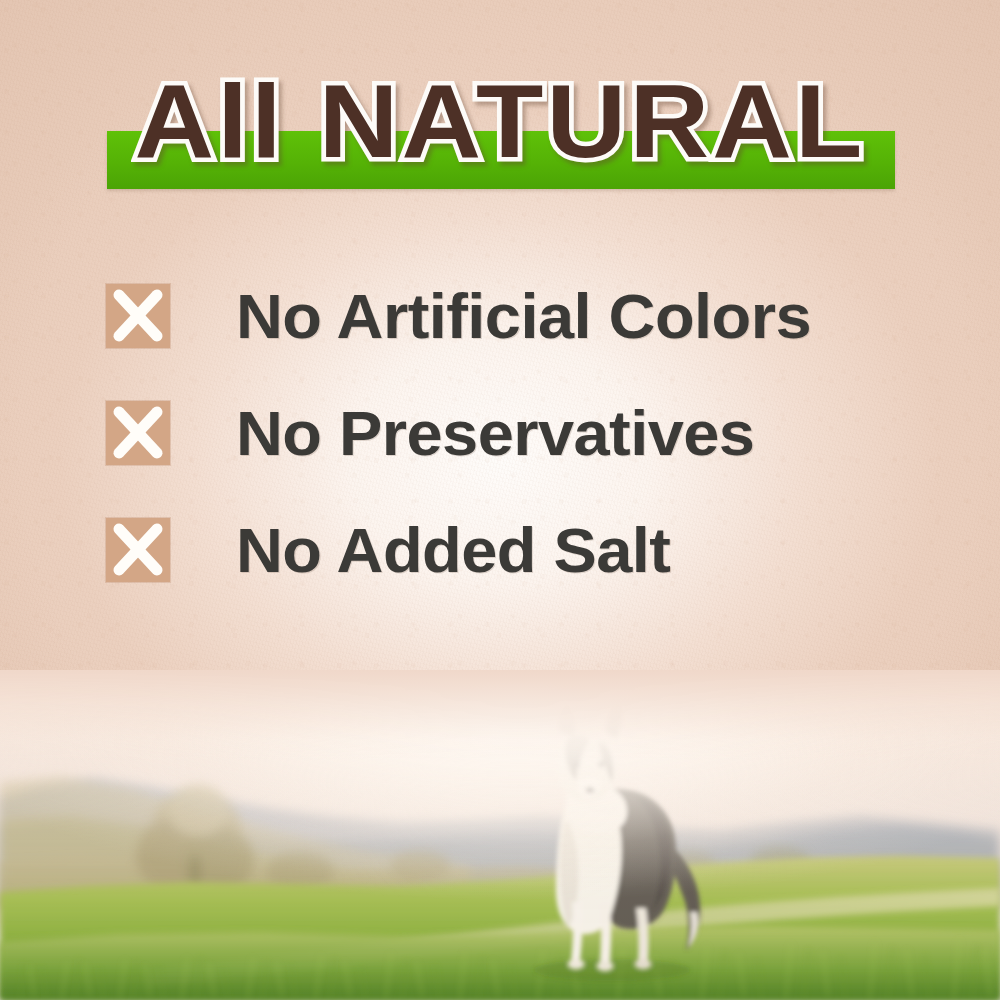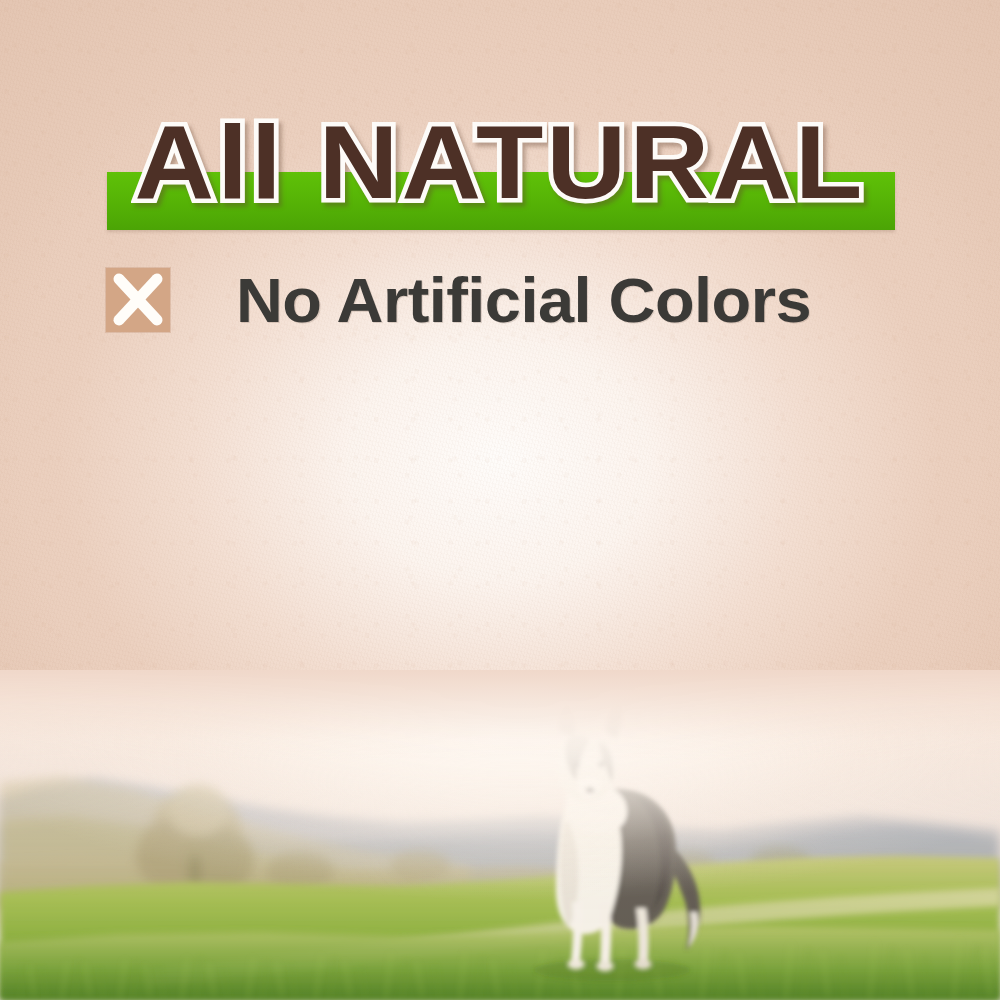--- a/index.html
+++ b/index.html
@@ -59,21 +59,20 @@
     background: radial-gradient(ellipse 82% 78% at 50% 44%,
         rgba(0,0,0,0) 58%, rgba(166,112,78,0.13) 100%);
   }
 
   
   .headline-wrap {
     position: absolute;
     left: 0; top: 62px;
     width: 1000px;
     height: 135px;
-    margin-top: 41px;
   }
   .green-band {
     position: absolute;
     left: 107px;
     top: 69px;
     width: 788px;
     height: 58px;
     background: linear-gradient(180deg, #5fc108 0%, #55b206 55%, #4ba405 100%);
     box-shadow: 0 2px 3px rgba(90,60,40,0.18);
   }
@@ -93,21 +92,21 @@
     transform-origin: 50% 50%;
     -webkit-text-stroke: 9px #fdfbf8;
     paint-order: stroke fill;
     filter: drop-shadow(3px 4px 2px rgba(96,66,48,0.38));
   }
 
   
   .feature-list {
     position: absolute;
     left: 106px;
-    top: 258px;
+    top: 274px;
     width: 800px;
   }
   .feature-row {
     position: relative;
     height: 117px;
   }
   .check-box {
     position: absolute;
     left: 0;
     top: 10px;
@@ -182,21 +181,39 @@
       <div class="check-box">
         <svg viewBox="0 0 64 64" width="64" height="64" aria-hidden="true">
           <path d="M13 11 L51 52" stroke="#fffdf9" stroke-width="11" stroke-linecap="round" fill="none"></path>
           <path d="M51 11 L13 52" stroke="#fffdf9" stroke-width="11" stroke-linecap="round" fill="none"></path>
         </svg>
       </div>
       <div class="feature-label">No Artificial Colors</div>
     </div>
 
 
-
+    <div class="feature-row">
+      <div class="check-box">
+        <svg viewBox="0 0 64 64" width="64" height="64" aria-hidden="true">
+          <path d="M13 11 L51 52" stroke="#fffdf9" stroke-width="11" stroke-linecap="round" fill="none"></path>
+          <path d="M51 11 L13 52" stroke="#fffdf9" stroke-width="11" stroke-linecap="round" fill="none"></path>
+        </svg>
+      </div>
+      <div class="feature-label">No Preservatives</div>
+    </div>
+
+    <div class="feature-row">
+      <div class="check-box">
+        <svg viewBox="0 0 64 64" width="64" height="64" aria-hidden="true">
+          <path d="M13 11 L51 52" stroke="#fffdf9" stroke-width="11" stroke-linecap="round" fill="none"></path>
+          <path d="M51 11 L13 52" stroke="#fffdf9" stroke-width="11" stroke-linecap="round" fill="none"></path>
+        </svg>
+      </div>
+      <div class="feature-label">No Added Salt</div>
+    </div>
 
   </div>
 
   <div class="photo">
     <svg viewBox="0 0 1000 330" preserveAspectRatio="none" aria-hidden="true">
       <defs>
         <linearGradient id="skyGrad" x1="0" y1="0" x2="0" y2="1">
           <stop offset="0%" stop-color="#f1e0d5"></stop>
           <stop offset="55%" stop-color="#efe2da"></stop>
           <stop offset="100%" stop-color="#ece2dc"></stop>

